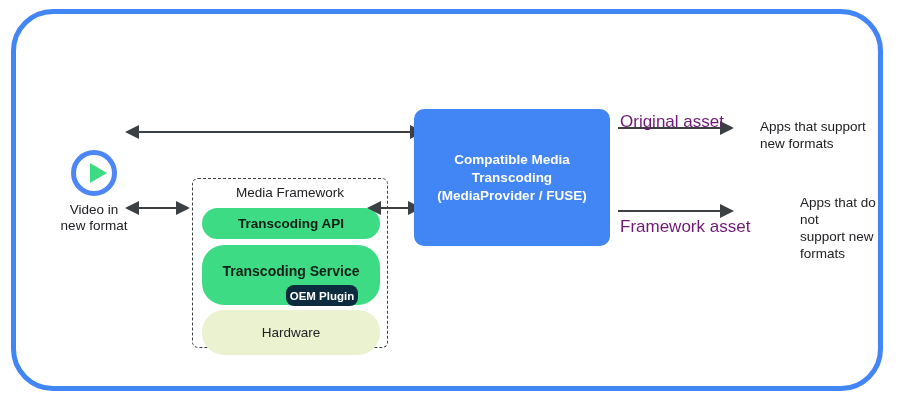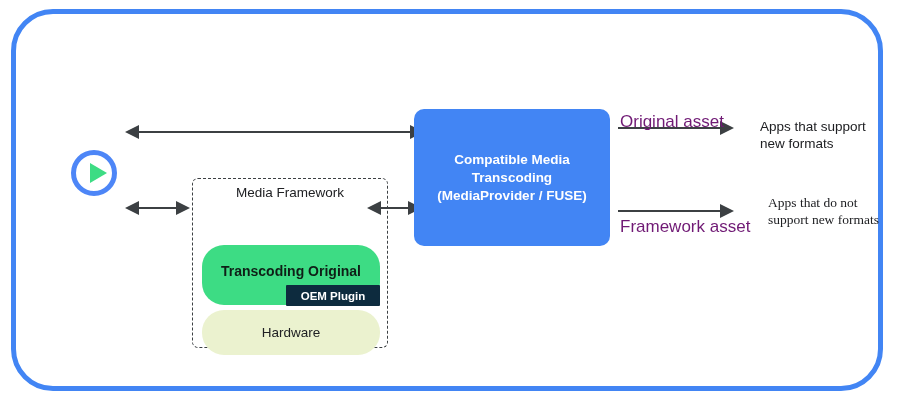--- a/index.html
+++ b/index.html
@@ -111,23 +111,23 @@
     background: #3ddc84;
     font-size: 14px;
     font-weight: bold;
     color: #0f1f17;
     padding-bottom: 8px;
   }
   #pill-oem-plugin {
     position: absolute;
     left: 93px;
     top: 106px;
-    width: 94px;
+    width: 72px;
     height: 21px;
-    border-radius: 1px;
+    border-radius: 8px;
     background: #0d2b3e;
     color: #ffffff;
     font-size: 11.5px;
     font-weight: bold;
     display: flex;
     align-items: center;
     justify-content: center;
   }
   #pill-hardware {
     top: 131px;
@@ -178,50 +178,53 @@
 
   .apps-label {
     position: absolute;
     font-size: 13.5px;
     line-height: 17px;
     color: #202124;
     white-space: pre-line;
     margin-left: 24px;
   }
   #label-apps-support { left: 736px; top: 118px; }
-  #label-apps-nosupport { left: 744px; top: 194px; font-family: Liberation Serif, serif; }
+  #label-apps-nosupport { left: 776px; top: 194px; }
 </style>
 </head>
 <body>
 
 <div id="canvas">
 
   <div id="outer-frame"></div>
 
   <div id="video-icon">
     <div class="play-triangle"></div>
   </div>
+  <div id="video-label">Video in
+new format</div>
 
   <svg class="arrow-svg" style="left:130px; top:198px;" width="56" height="20">
     <defs>
       <marker id="ahL1" markerWidth="7" markerHeight="7" refX="6" refY="3.5" orient="auto">
         <path d="M7,0 L7,7 L0,3.5 z" fill="#3c4043"></path>
       </marker>
       <marker id="ahR1" markerWidth="7" markerHeight="7" refX="1" refY="3.5" orient="auto">
         <path d="M0,0 L0,7 L7,3.5 z" fill="#3c4043"></path>
       </marker>
     </defs>
     <line x1="7" y1="10" x2="48" y2="10" stroke="#3c4043" stroke-width="2" marker-start="url(#ahL1)" marker-end="url(#ahR1)"></line>
   </svg>
 
   <div id="media-framework">
     <div id="media-framework-title">Media Framework</div>
 
-
-    <div class="mf-pill" id="pill-transcoding-service">Transcoding Original</div>
+    <div class="mf-pill" id="pill-transcoding-api">Transcoding API</div>
+
+    <div class="mf-pill" id="pill-transcoding-service">Transcoding Service</div>
 
     <div id="pill-oem-plugin">OEM Plugin</div>
 
     <div class="mf-pill" id="pill-hardware">Hardware</div>
   </div>
 
   <svg class="arrow-svg" style="left:372px; top:198px;" width="44" height="20">
     <defs>
       <marker id="ahL2" markerWidth="7" markerHeight="7" refX="6" refY="3.5" orient="auto">
         <path d="M7,0 L7,7 L0,3.5 z" fill="#3c4043"></path>

